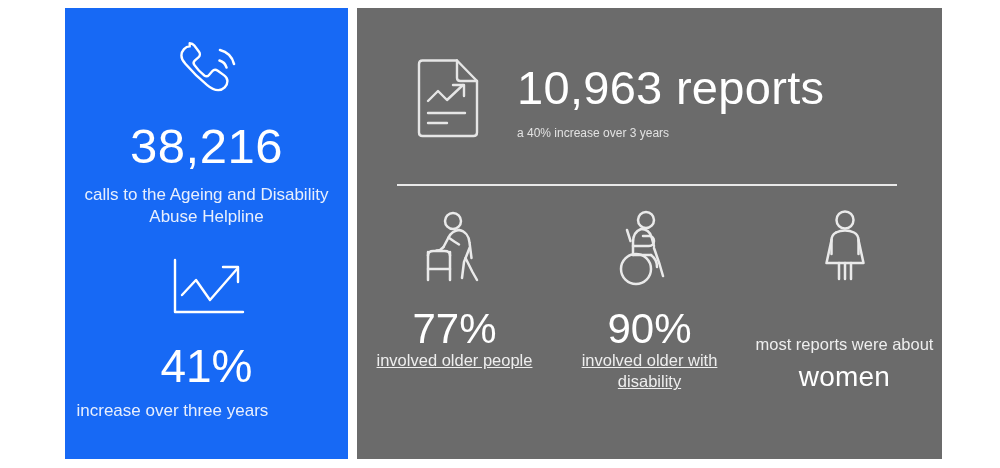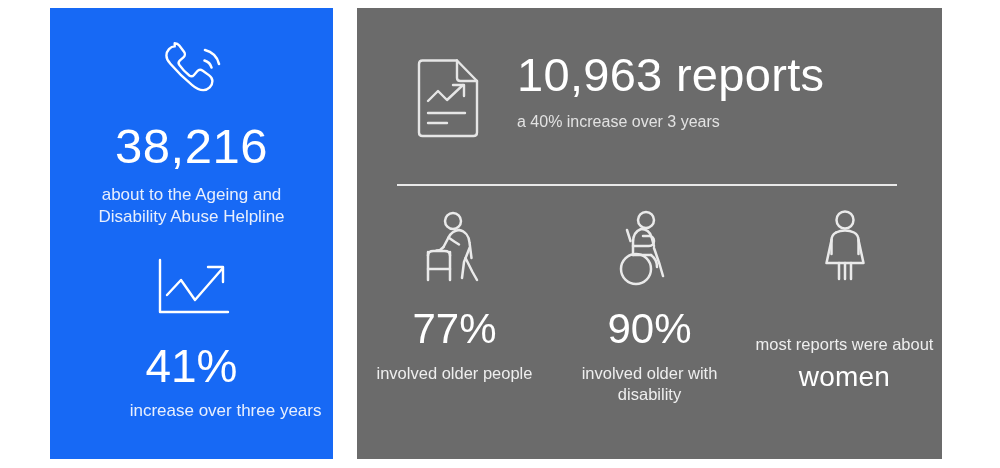--- a/index.html
+++ b/index.html
@@ -16,21 +16,21 @@
   #canvas {
     position: relative;
     width: 1000px;
     height: 468px;
     background: #ffffff;
   }
 
   
   #blue-panel {
     position: absolute;
-    left: 50px;
+    left: 65px;
     top: 8px;
     width: 283px;
     height: 451px;
     background: #1769f5;
     box-sizing: border-box;
     display: flex;
     flex-direction: column;
     align-items: center;
   }
   .b-icon-phone { margin-top: 22px; }
@@ -56,21 +56,21 @@
     color: #ffffff;
     font-size: 46px;
     font-weight: 400;
     line-height: 1;
     margin-top: 22px;
   }
   .b-caption2 {
     color: #e8effd;
     font-size: 17px;
     font-weight: 400;
-    text-align: right;
+    text-align: left;
     margin-top: 12px;
     width: 260px;
   }
 
   
   #gray-panel {
     position: absolute;
     left: 357px;
     top: 8px;
     width: 585px;
@@ -79,42 +79,42 @@
     box-sizing: border-box;
   }
 
   
   #gray-top {
     position: absolute;
     left: 0;
     top: 42px;
     width: 585px;
     display: flex;
-    align-items: flex-start;
+    align-items: flex-end;
   }
   #doc-icon-wrap {
     margin-left: 58px;
     margin-top: 8px;
     flex: 0 0 auto;
   }
   #gray-top-text {
     margin-left: 36px;
     display: flex;
     flex-direction: column;
   }
   .g-headline {
     color: #ffffff;
     font-size: 47px;
     font-weight: 400;
     line-height: 1.05;
     letter-spacing: 0.3px;
   }
   .g-subline {
     color: #e2e2e2;
-    font-size: 16px;
+    font-size: 12px;
     font-weight: 400;
     margin-top: 14px;
   }
 
   
   #divider {
     position: absolute;
     left: 40px;
     top: 176px;
     width: 500px;
@@ -150,21 +150,22 @@
     font-weight: 400;
     line-height: 1;
     margin-top: 16px;
   }
   .g-col-caption {
     color: #eeeeee;
     font-size: 16.5px;
     font-weight: 400;
     line-height: 1.3;
     text-align: center;
-    margin-top: 13px;
+    margin-top: 0;
+    text-decoration: underline;
   }
   .g-col-caption-small {
     color: #eeeeee;
     font-size: 16.5px;
     font-weight: 400;
     line-height: 1.3;
     text-align: center;
     margin-top: 42px;
   }
   .g-col-word {
@@ -194,21 +195,21 @@
                  C26.4 32 26.7 29.9 28.2 28.6 L32 25.4
                  C33.8 23.9 34.1 21.3 32.6 19.3 L27.5 12.6
                  C26.2 10.9 24.3 10 22.5 10 Z" transform="translate(1,4) scale(0.92)"></path>
         <path d="M50 16 C57 17.5 62.5 23 64 30" transform="translate(2,4)"></path>
         <path d="M49.5 26.5 C53 27.5 55.5 30 56.5 33.5" transform="translate(2,4)"></path>
       </svg>
     </div>
 
     <div class="b-stat">38,216</div>
 
-    <div class="b-caption">about to the Ageing and Disability Abuse Helpline</div>
+    <div class="b-caption">calls to the Ageing and Disability Abuse Helpline</div>
 
     <div class="b-icon-chart">
       <svg class="icon-svg" width="84" height="66" viewBox="0 0 84 66" fill="none" stroke="#ffffff" stroke-width="2.4" stroke-linecap="round" stroke-linejoin="round">
         <path d="M10 5 L10 57 L78 57"></path>
         <path d="M17 40 L31 25 L45 45 L72 14"></path>
         <path d="M58 12 L73 12 L73 27"></path>
       </svg>
     </div>
 
     <div class="b-stat2">41%</div>

